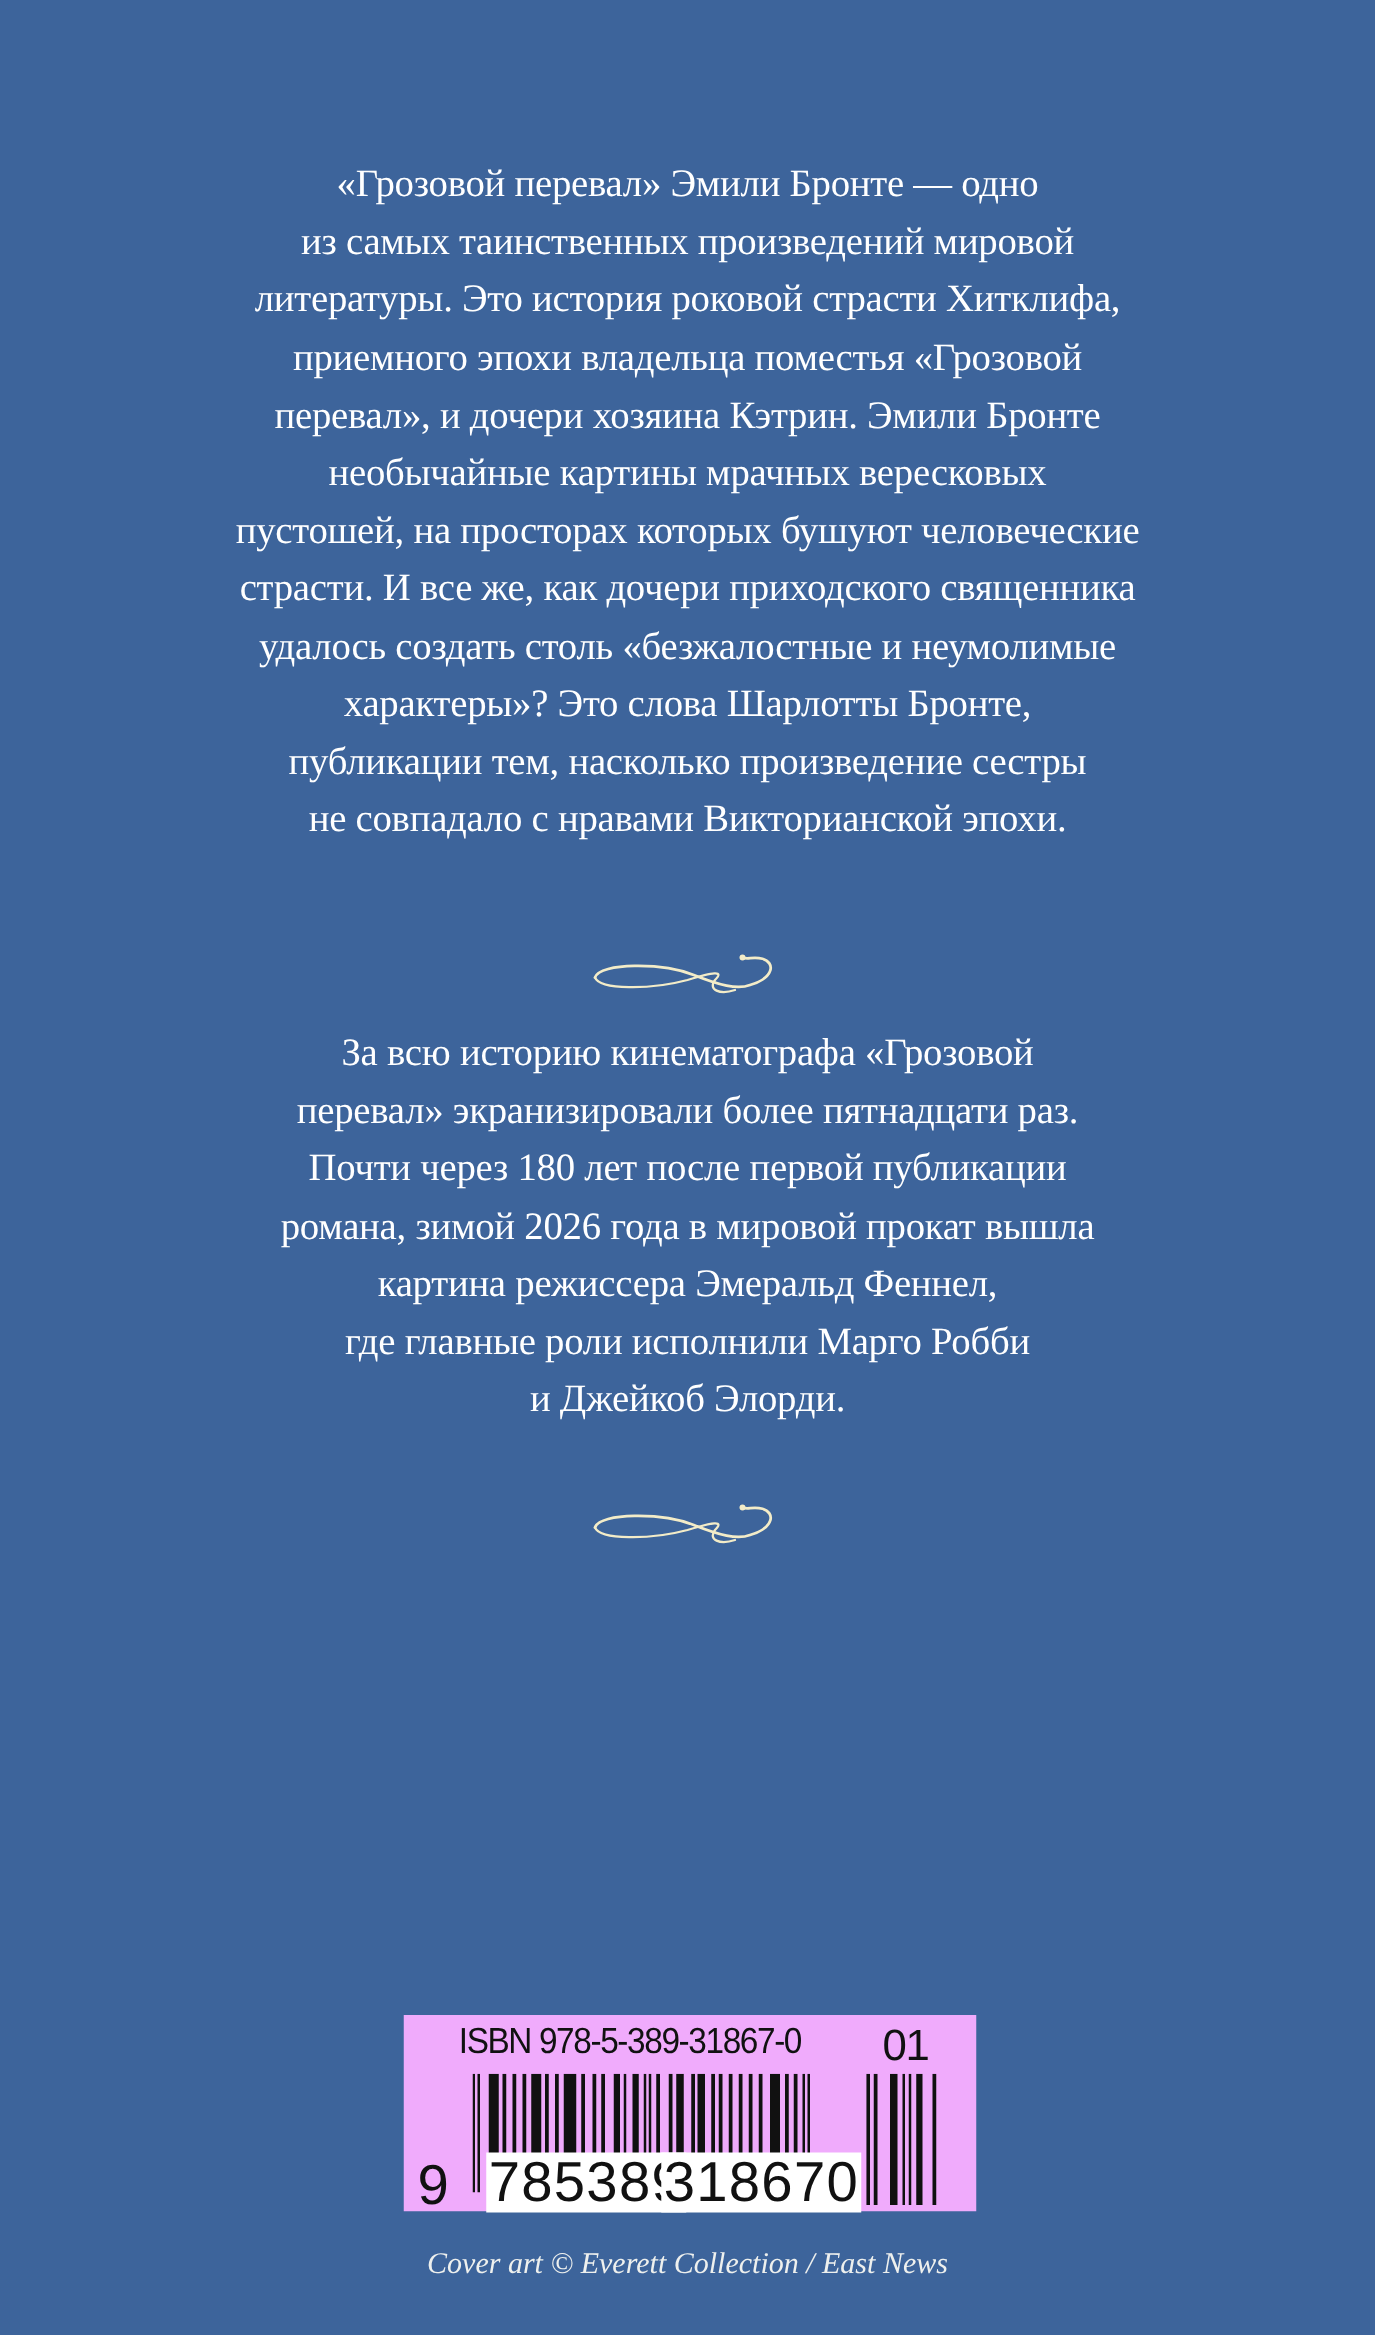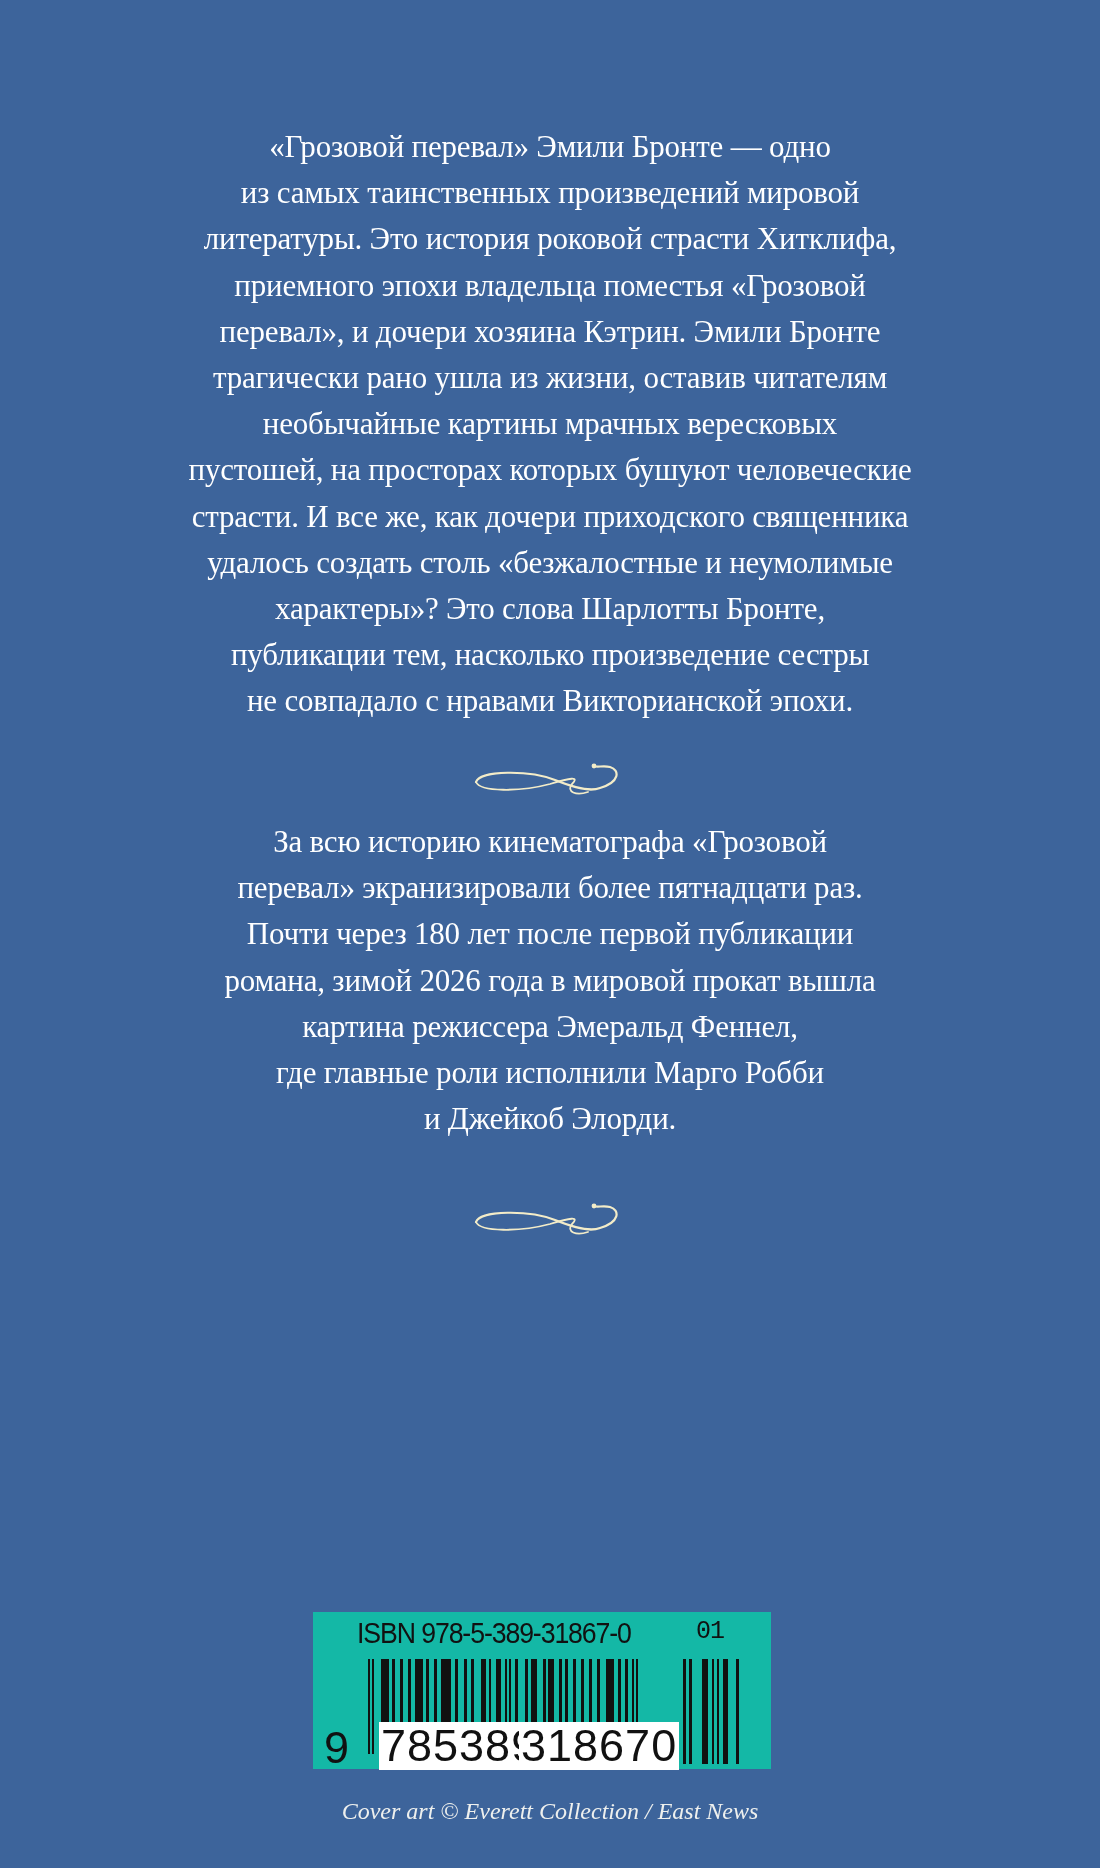--- a/index.html
+++ b/index.html
@@ -2,39 +2,38 @@
 <html><head>
 <meta charset="utf-8">
 <style>
   html, body { margin:0; padding:0; }
   body { width:1100px; height:1868px; background:#3d649b; position:relative; overflow:hidden; font-family:"Liberation Serif", "DejaVu Serif", serif; }
   .para { position:absolute; left:0; width:1100px; text-align:center; color:#ffffff; font-size:31px; line-height:46.2px; letter-spacing:-0.2px; }
   .para div { white-space:nowrap; }
   #p1 { top:124px; }
   #p2 { top:819px; }
   .orn { position:absolute; left:470px; width:160px; height:50px; }
-  .barcode-box { position:absolute; left:313px; top:1612px; width:458px; height:157px; background:#14b8a6; }
+  .barcode-box { position:absolute; left:323px; top:1612px; width:458px; height:157px; background:#f0abfc; }
   .isbn-top { position:absolute; left:44px; top:5px; font-family:"Liberation Sans", "DejaVu Sans", sans-serif; font-size:29px; color:#111; letter-spacing:-1.2px; transform:scaleX(0.92); transform-origin:left top; white-space:nowrap;}
-  .addon-num { position:absolute; left:383px; top:5px; font-family:Liberation Mono, monospace; font-size:25px; color:#111; letter-spacing:-1px;}
+  .addon-num { position:absolute; left:383px; top:5px; font-family:Liberation Sans, sans-serif; font-size:35px; color:#111; letter-spacing:-1px;}
   .bars { position:absolute; left:55px; top:47px; }
   .addon-bars { position:absolute; left:370px; top:47px; }
   .bc-digit-first { position:absolute; left:11px; top:110px; font-family:"Liberation Sans", sans-serif; font-size:45px; color:#111; }
   .bc-digits { position:absolute; top:110px; font-family:"Liberation Sans", sans-serif; font-size:45px; color:#111; letter-spacing:1px; background:#fff; padding:0 2px; line-height:48px;}
   .credit { position:absolute; left:0; width:1100px; top:1798px; text-align:center; color:#eef0ee; font-size:24px;font-style:italic; }
 </style>
 </head>
 <body>
 
 <div class="para" id="p1">
   <div>«Грозовой перевал» Эмили Бронте — одно</div>
   <div>из самых таинственных произведений мировой</div>
   <div>литературы. Это история роковой страсти Хитклифа,</div>
   <div>приемного эпохи владельца поместья «Грозовой</div>
   <div>перевал», и дочери хозяина Кэтрин. Эмили Бронте</div>
-  <div>трагически рано ушла из жизни, оставив читателям</div>
   <div>необычайные картины мрачных вересковых</div>
   <div>пустошей, на просторах которых бушуют человеческие</div>
   <div>страсти. И все же, как дочери приходского священника</div>
   <div>удалось создать столь «безжалостные и неумолимые</div>
   <div>характеры»? Это слова Шарлотты Бронте,</div>
   <div>публикации тем, насколько произведение сестры</div>
   <div>не совпадало с нравами Викторианской эпохи.</div>
 </div>
 
 <svg class="orn" style="top:752px" viewBox="0 0 160 50">

